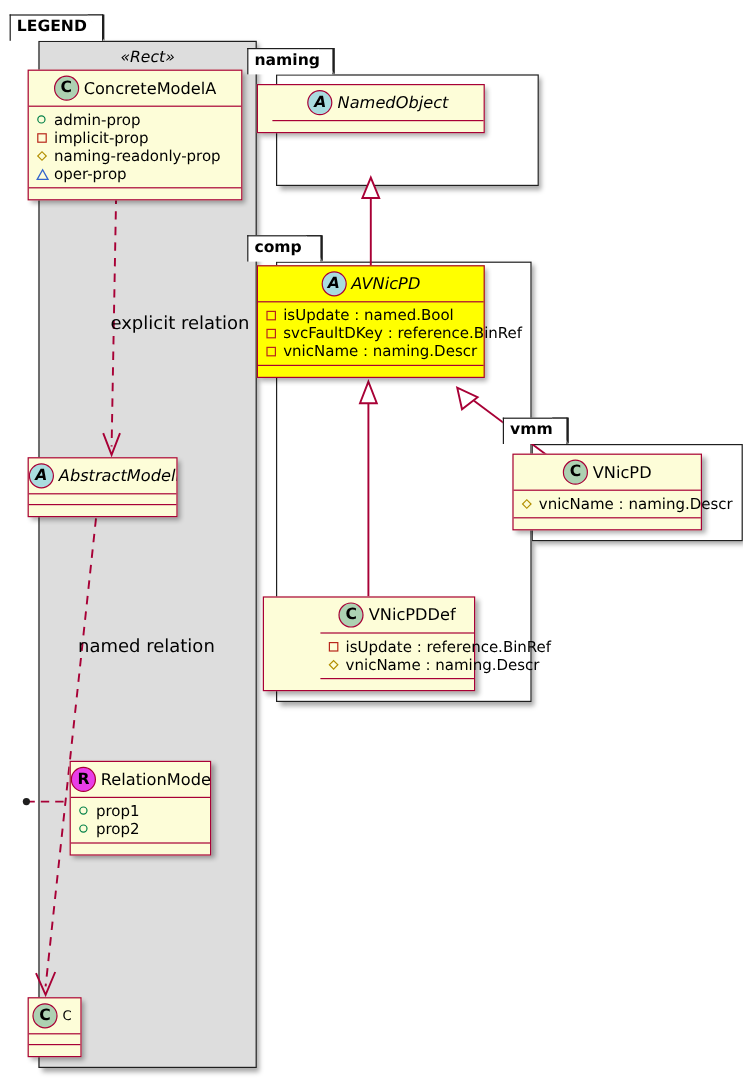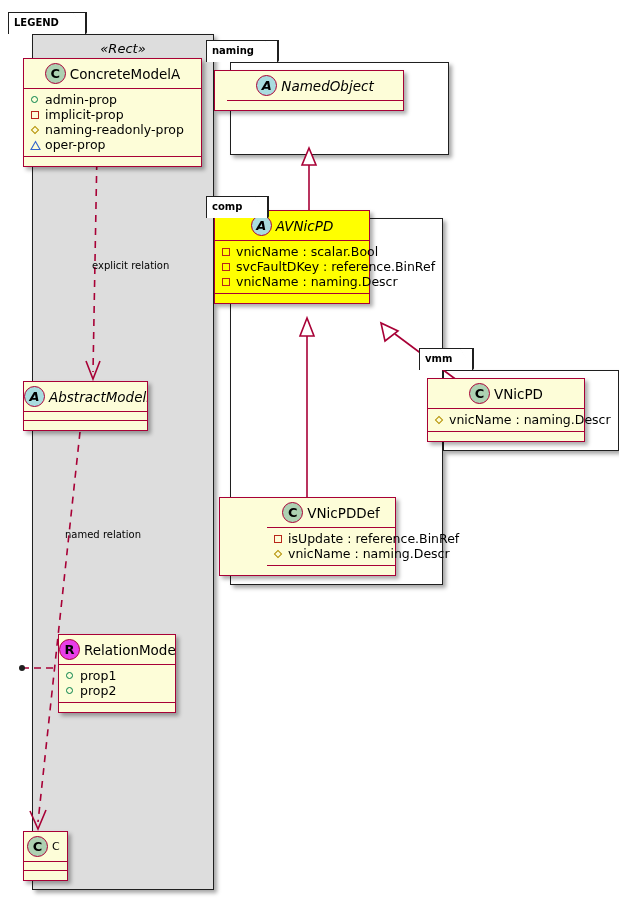--- a/index.html
+++ b/index.html
@@ -31,21 +31,21 @@
     box-shadow: 3px 3px 4px rgba(0,0,0,0.35);
     margin-left: 24px;
   }
   .pkg-tab {
     position: absolute;
     box-sizing: border-box;
     background: #ffffff;
     border: 1.5px solid #1f1f1f;
     border-bottom: none;
     height: 22px;
-    font-size: 10px;
+    font-size: 13px;
     font-weight: bold;
     color: #000000;
     line-height: 20px;
     padding-left: 5px;
     white-space: nowrap;
     z-index: 4;
   }
   .pkg-tab .fold {
     position: absolute;
     right: -1.5px;
@@ -173,21 +173,21 @@
   .mk svg { position: absolute; left: 1px; top: 1.5px; }
 
   .cls-ops {
     box-sizing: border-box;
     height: 9px;
   }
 
   
   .edge-label {
     position: absolute;
-    font-size: 10px;
+    font-size: 15px;
     color: #000;
     white-space: nowrap;
     z-index: 5;
   }
 
   svg.links {
     position: absolute;
     left: 0; top: 0;
     width: 619px;
     height: 899px;
@@ -286,28 +286,28 @@
     <div class="cls-ops"></div>
   </div>
 
   <div class="pkg-tab" style="left:206px; top:196px; width:62px;">
     <span>comp</span>
     <span class="fold"></span>
     <span class="fold-in"></span>
   </div>
   <div class="pkg pkg-body-white" style="left:206px; top:218px; width:213px; height:367px;"></div>
 
-  <div class="cls hl" style="left:214px; top:210px; width:156px;">
+  <div class="cls hl" style="left:214px; top:221px; width:190px;">
     <div class="cls-head">
       <span class="badge badge-a">A</span><span class="cls-title abs">AVNicPD</span>
     </div>
     <div class="cls-attrs">
       <div class="attr">
         <span class="mk mk-square"></span>
-        <span>vnicName : scalar.Bool</span>
+        <span>isUpdate : named.Bool</span>
       </div>
       <div class="attr">
         <span class="mk mk-square"></span>
         <span>svcFaultDKey : reference.BinRef</span>
       </div>
       <div class="attr">
         <span class="mk mk-square"></span>
         <span>vnicName : naming.Descr</span>
       </div>
     </div>

